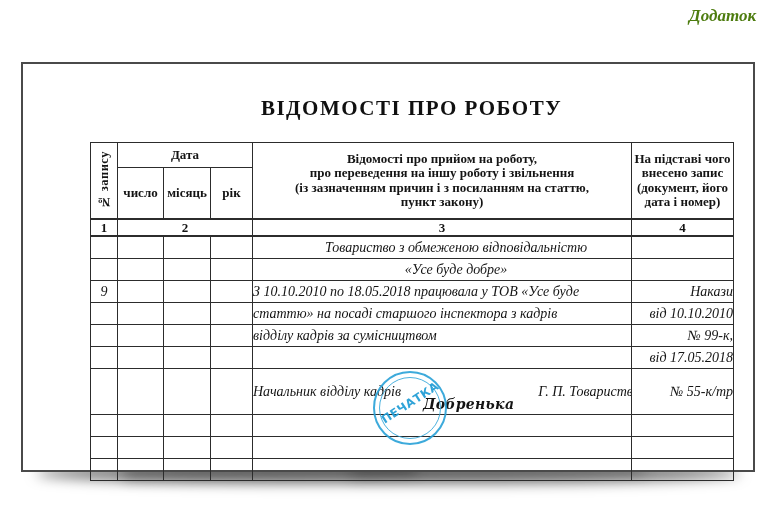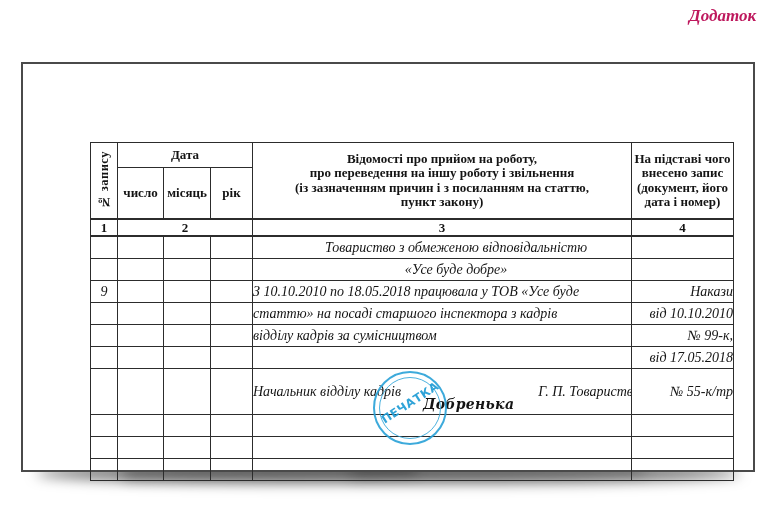--- a/index.html
+++ b/index.html
@@ -6,21 +6,21 @@
   body{
     width:773px;height:519px;position:relative;overflow:hidden;
     background:#ffffff;
     font-family:"Liberation Serif", serif;
     color:#161616;
   }
 
   
   .annotation{
     position:absolute;top:5px;right:17px;text-align:right;
-    font-weight:bold;font-style:italic;font-size:17px;line-height:21px;color:#be185d;
+    font-weight:bold;font-style:italic;font-size:17px;line-height:21px;color:#4d7c0f;
   }
 
   
   .page{
     position:absolute;left:21px;top:62px;width:730px;height:406px;
     background:#ffffff;border:2px solid #4a4a4a;
   }
   .page::before{
     content:"";position:absolute;z-index:-1;left:14px;right:14px;bottom:0px;height:18px;
     border-radius:50% / 12px;
@@ -88,20 +88,21 @@
 </style>
 </head>
 <body>
 
 <div class="annotation">
   <div>Додаток</div>
 </div>
 
 <div class="page">
 
+  <div class="doc-title">ВІДОМОСТІ ПРО РОБОТУ</div>
 
   <table class="record">
     <colgroup>
       <col style="width:27px">
         <col style="width:46px">
         <col style="width:47px">
       <col style="width:42px">
         <col style="width:379px">
         <col style="width:102px">
     </colgroup>

